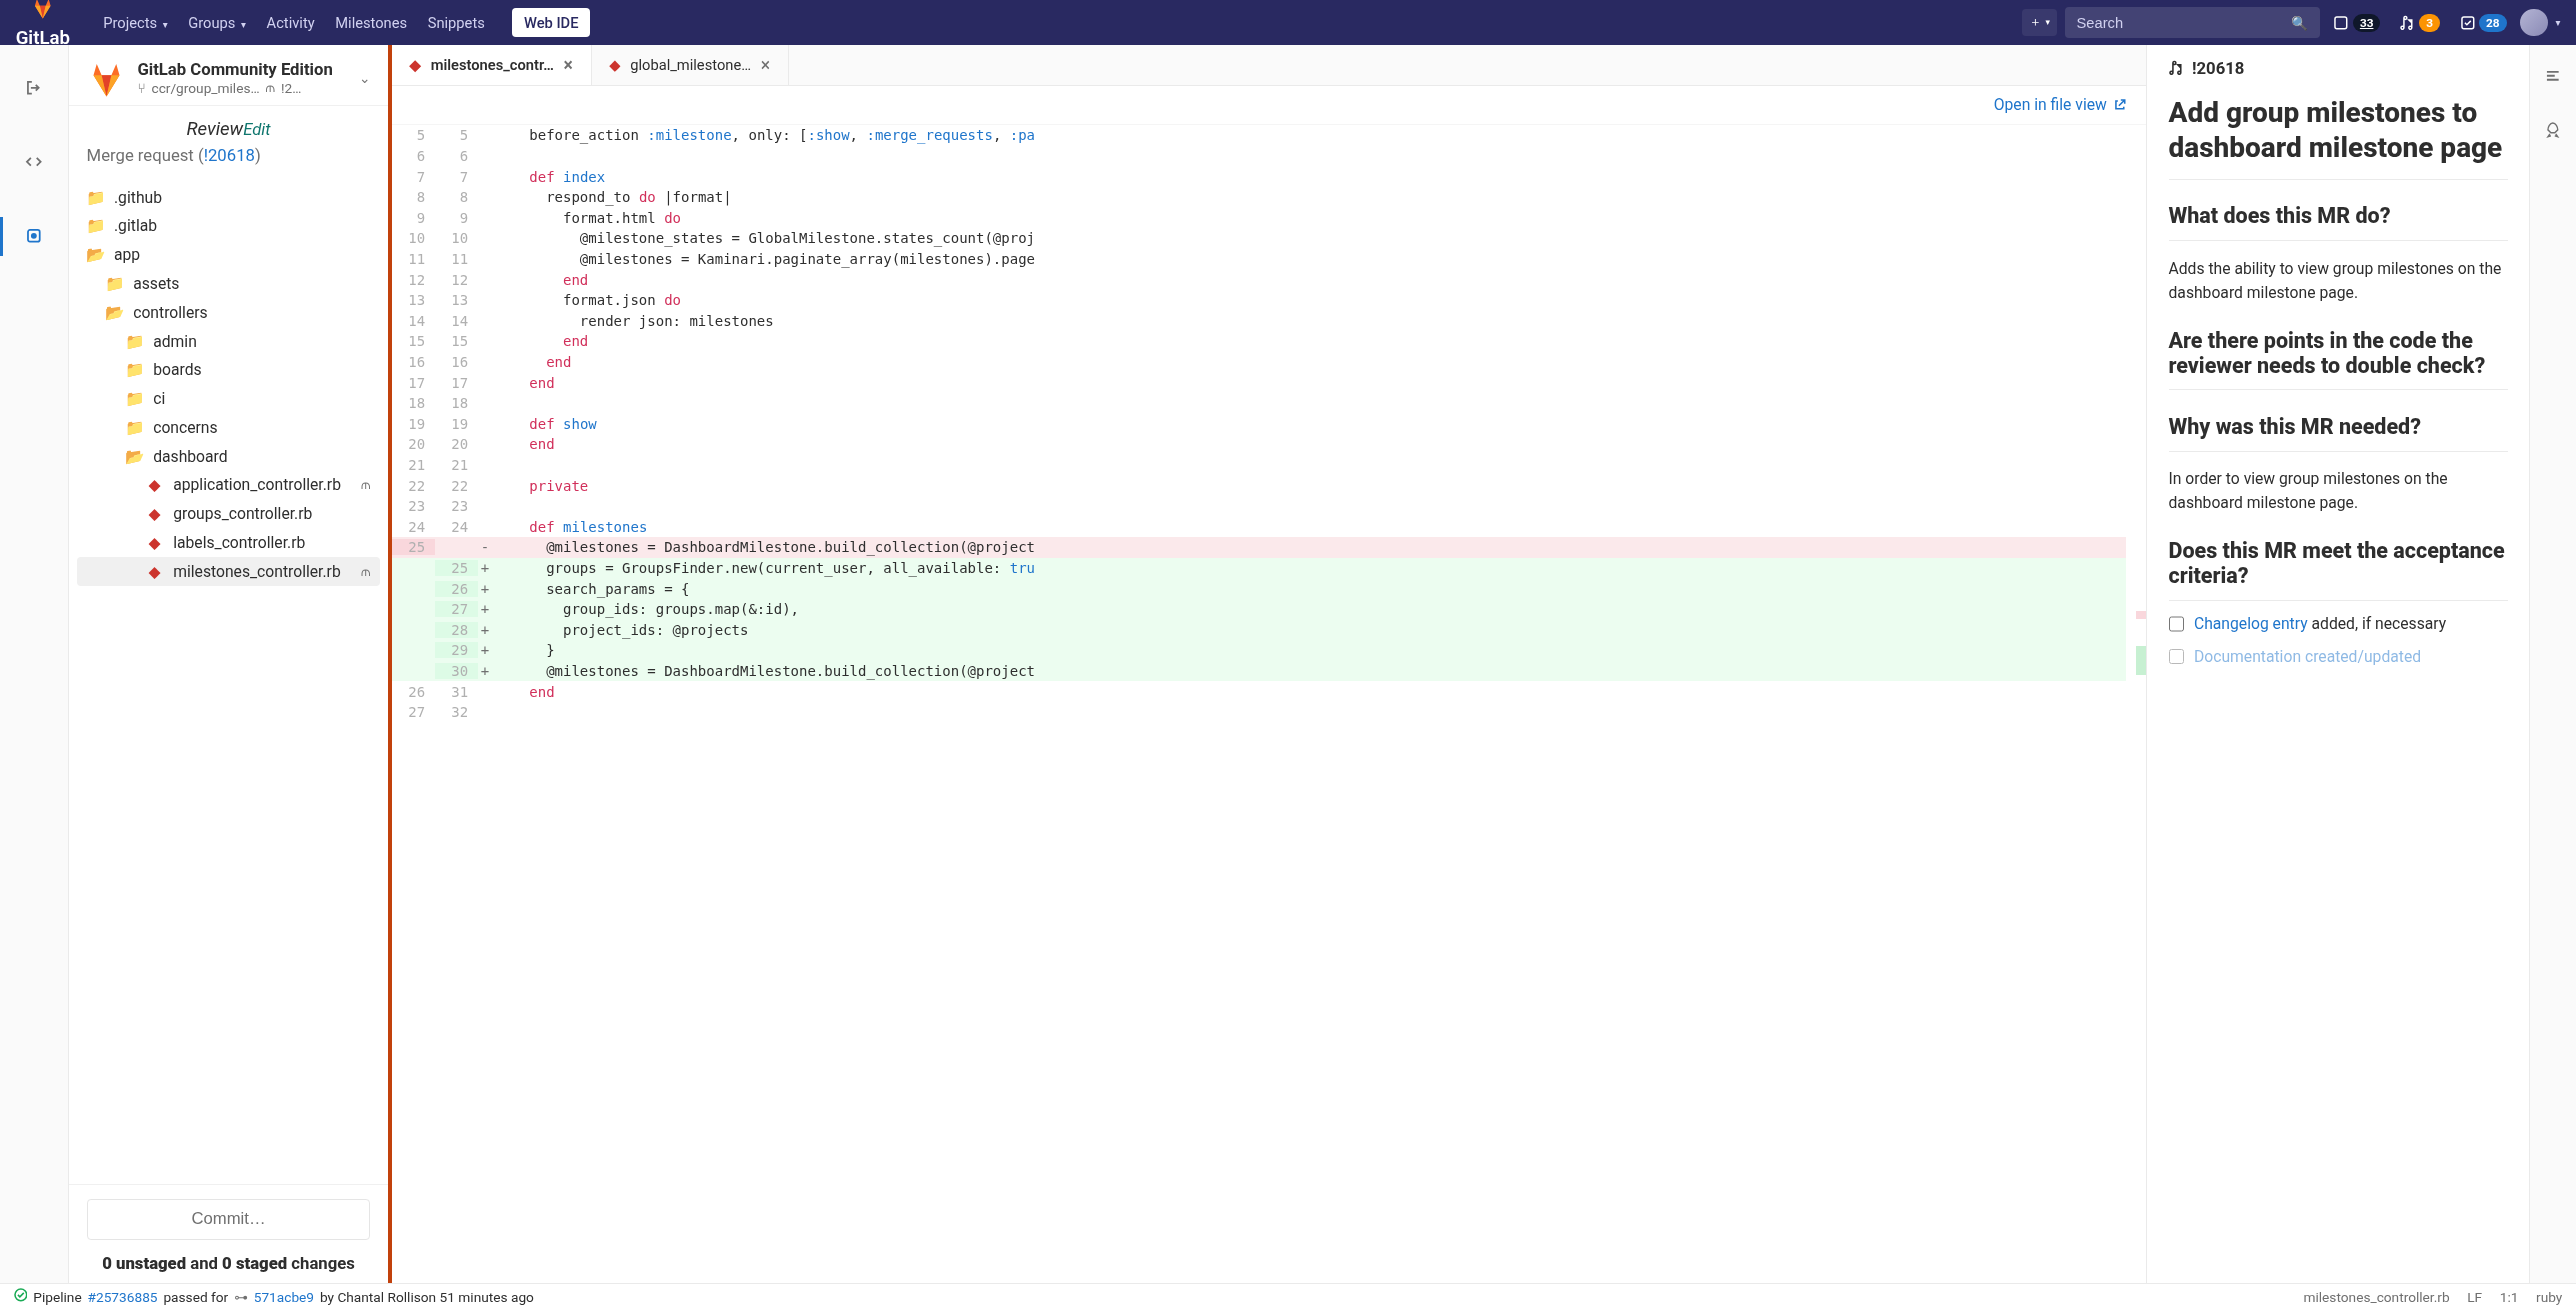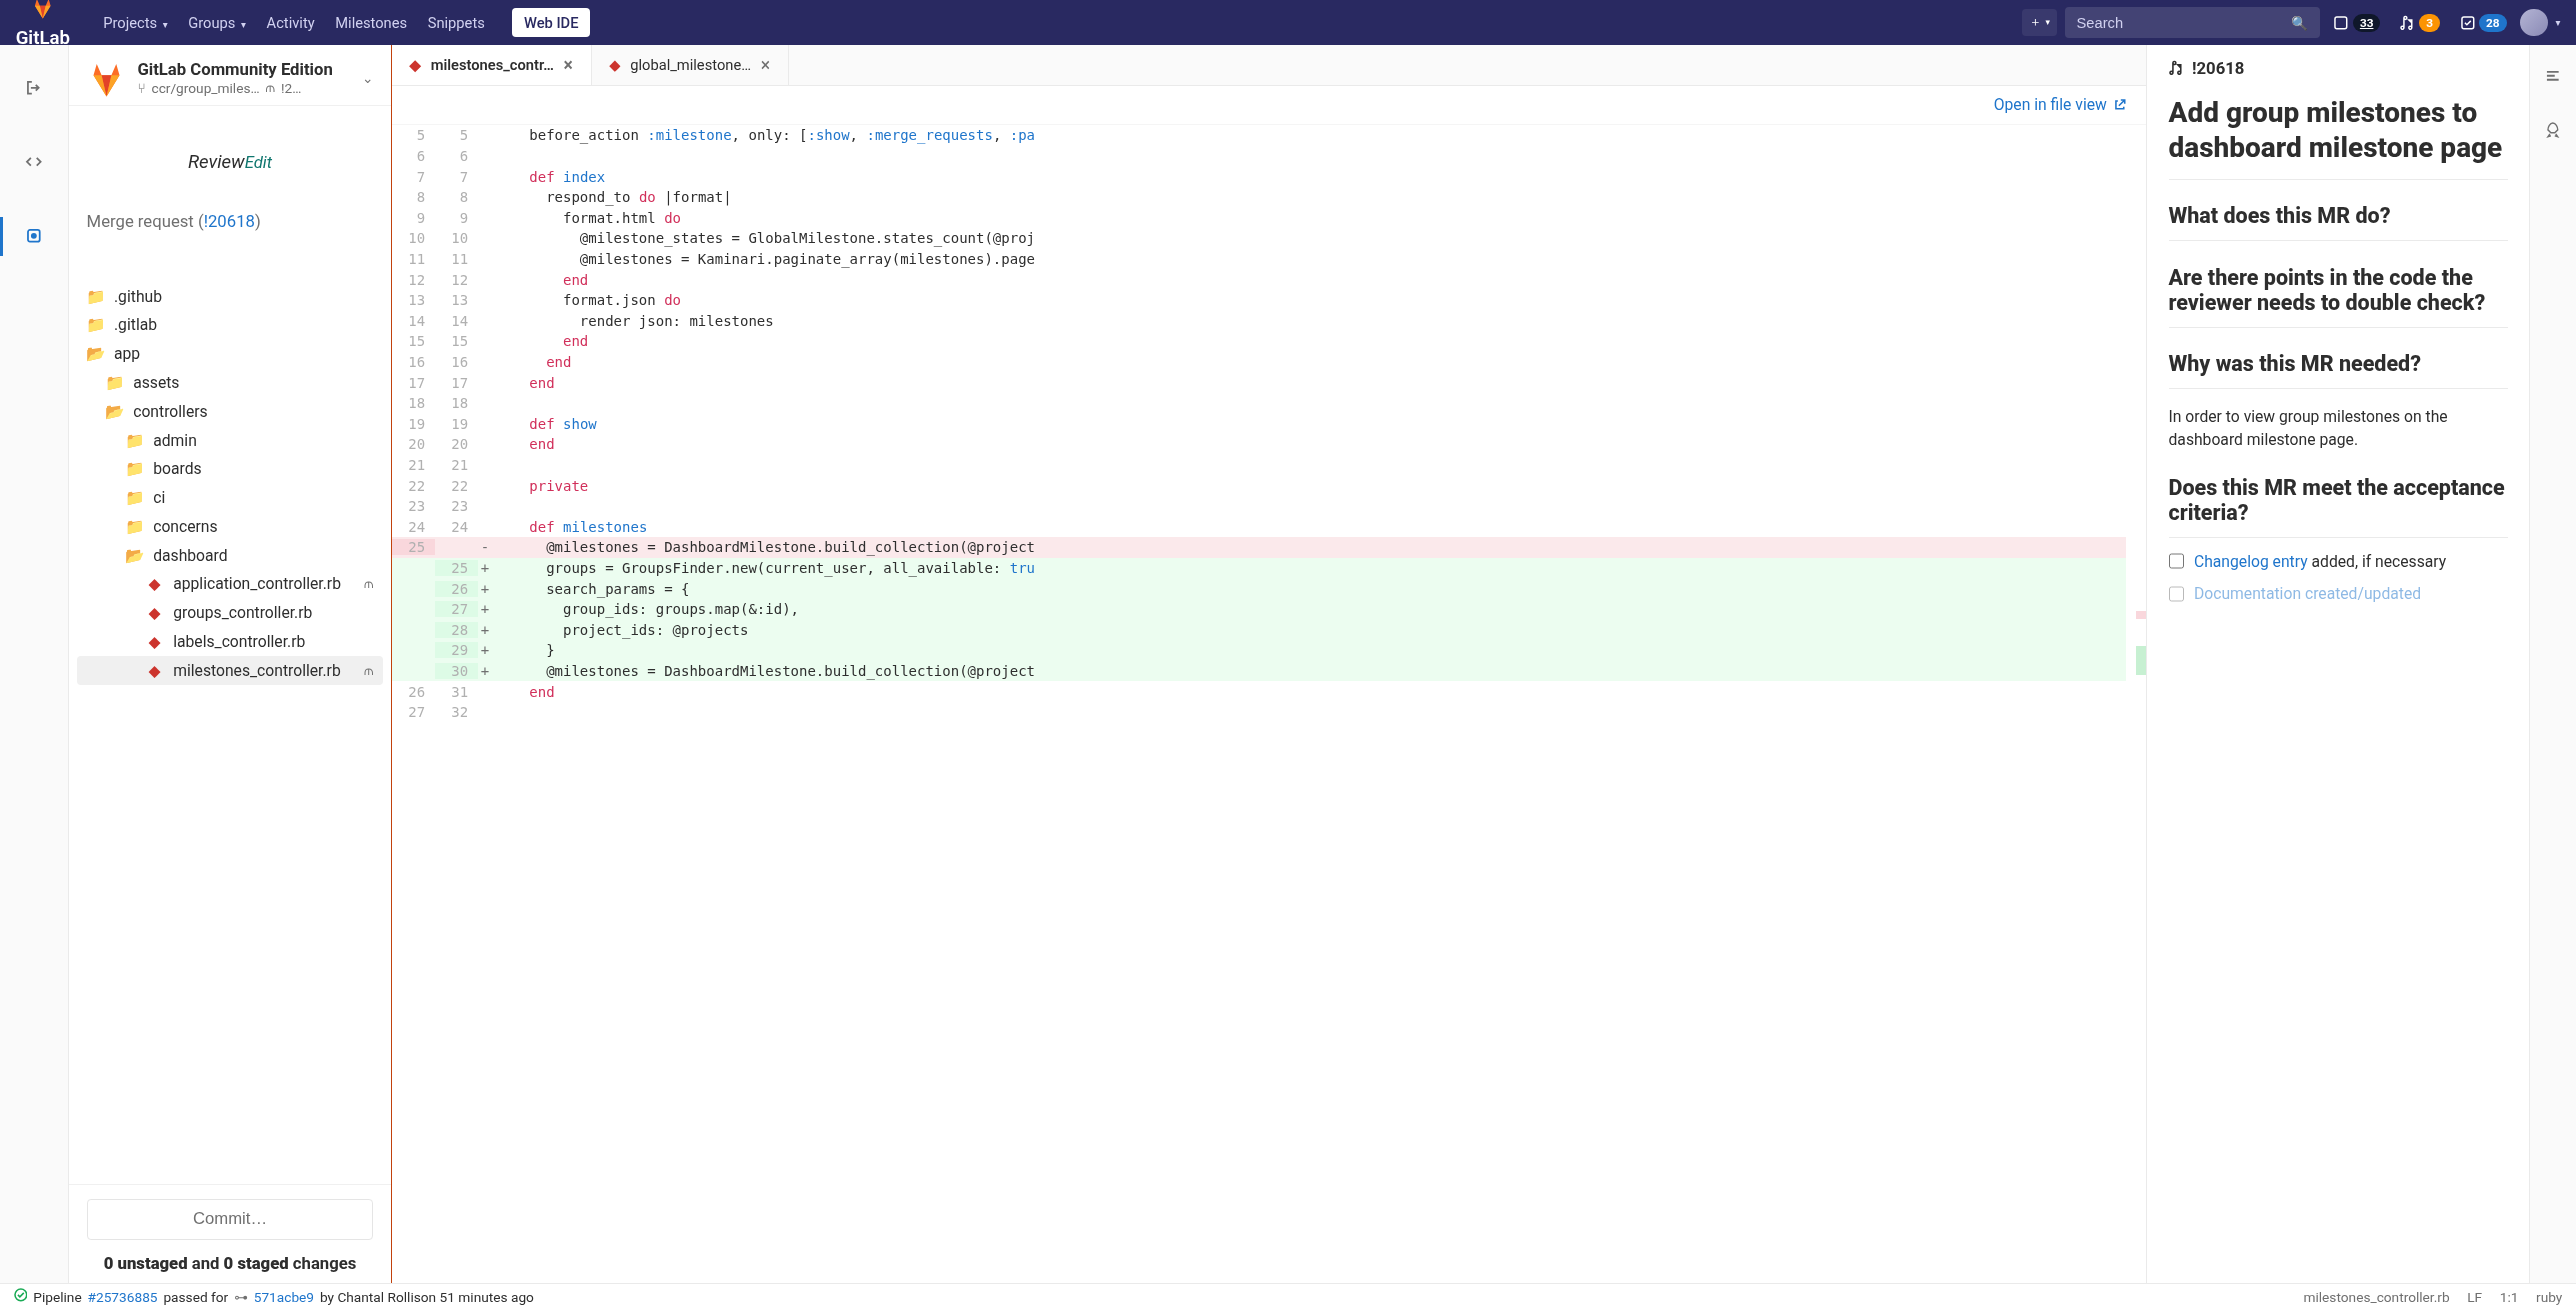--- a/index.html
+++ b/index.html
@@ -24,21 +24,21 @@
   .topnav .badge.blue { background: #1f75cb; color: #fff; }
   .topnav .avatar { width: 27.4px; height: 27.4px; border-radius: 50%; background: linear-gradient(135deg,#b4b4d4,#8a8ab5); cursor: pointer; }
 
   
   .layout { display: flex; height: calc(100vh - 45px - 27.4px); }
   .rail { width: 69px; background: #fafafa; border-right: 1px solid #eaeaea; display: flex; flex-direction: column; align-items: center; padding-top: 23.5px; gap: 35px; }
   .rail .rail-item { width: 39px; height: 39px; display: flex; align-items: center; justify-content: center; color: #707070; cursor: pointer; border-radius: 3.9px; }
   .rail .rail-item.active { color: #1f75cb; position: relative; }
   .rail .rail-item.active::before { content:""; position:absolute; left:-14.7px; top:0; bottom:0; width:2.9px; background:#1f75cb; }
 
-  .sidebar { width: 323px; border-right: 1px solid #c2410c; display: flex; flex-direction: column; gap: 33px; }
+  .sidebar { width: 323px; border-right: 4px solid #c2410c; display: flex; flex-direction: column; }
   .project-header { display: flex; align-items: center; padding: 13.7px 17.6px 7.8px 17.6px; gap: 11.8px; border-bottom: 1px solid #f0f0f0; }
   .project-header .picon { width: 39px; height: 39px; }
   .project-header .pinfo { flex: 1; min-width: 0; }
   .project-header .pname { font-weight: 700; font-size: 16.7px; white-space: nowrap; overflow: hidden; text-overflow: ellipsis; }
   .project-header .pmeta { color: #707070; font-size: 13.7px; white-space: nowrap; overflow: hidden; text-overflow: ellipsis; display: flex; gap: 5.9px; align-items: center; }
   .project-header .caret { color: #707070; cursor: pointer; }
 
   .review-row { display: flex; justify-content: center; align-items: center; padding: 11.8px 17.6px 2px 17.6px; font-style: italic; }
   .review-row .title { font-size: 18.6px; color: #2e2e2e; }
   .review-row .edit { color: #0f766e; font-size: 16.7px; cursor: pointer; }
@@ -341,20 +341,21 @@
 
   <div class="mrpanel">
     <div class="mr-id">
       <svg width="15.7" height="15.7" viewBox="0 0 16 16">
           <path d="M4 3v10M4 3a1.5 1.5 0 100-.01M4 13a1.5 1.5 0 100 .01M12 8v5a1.5 1.5 0 100 .01M12 8l-3-3h3z" fill="none" stroke="#2e2e2e" stroke-width="1.6"></path>
         </svg>
       <span>!20618</span>
     </div>
     <h1>Add group milestones to dashboard milestone page</h1>
     <h2>What does this MR do?</h2>
+    <p>Adds the ability to view group milestones on the dashboard milestone page.</p>
     <h2>Are there points in the code the reviewer needs to double check?</h2>
     <h2>Why was this MR needed?</h2>
     <p>In order to view group milestones on the dashboard milestone page.</p>
     <h2>Does this MR meet the acceptance criteria?</h2>
     <div class="check-row">
       <input type="checkbox" style="">
       <span><a>Changelog entry</a><span> added, if necessary</span></span>
     </div>
     <div class="check-row" style="opacity:.5">
       <input type="checkbox" style="">

